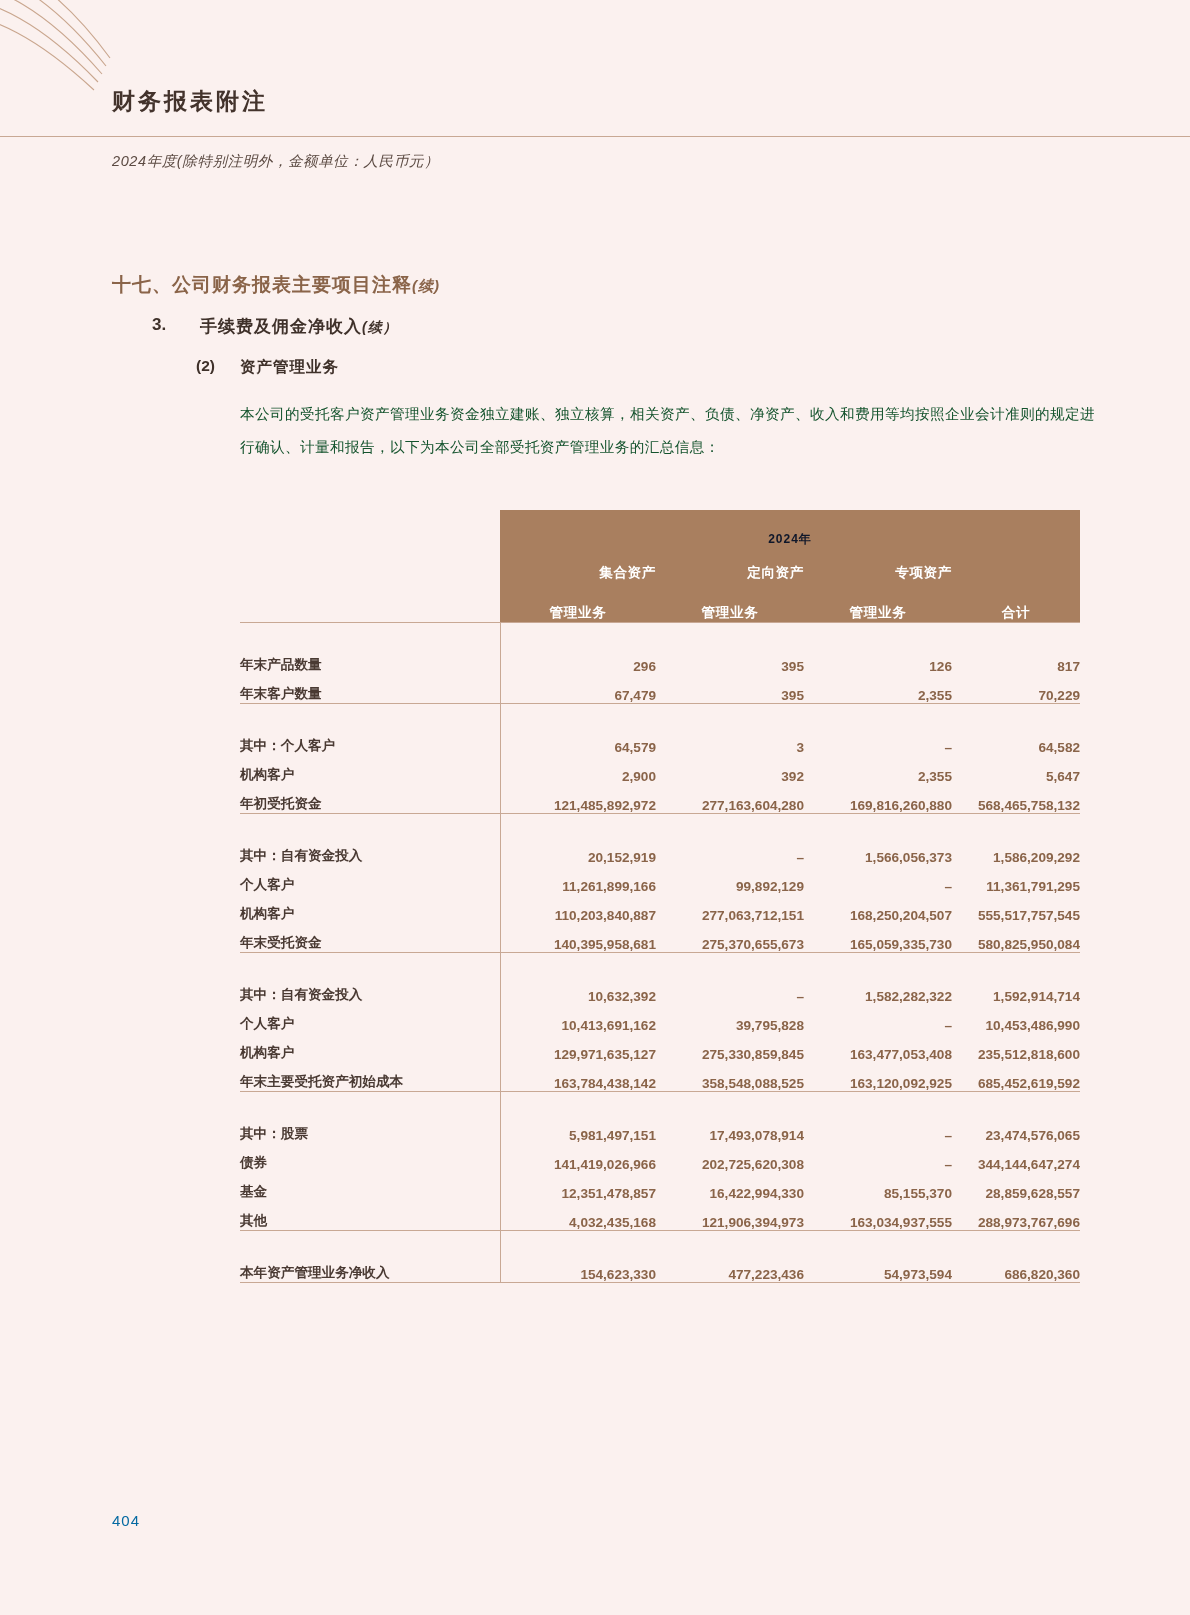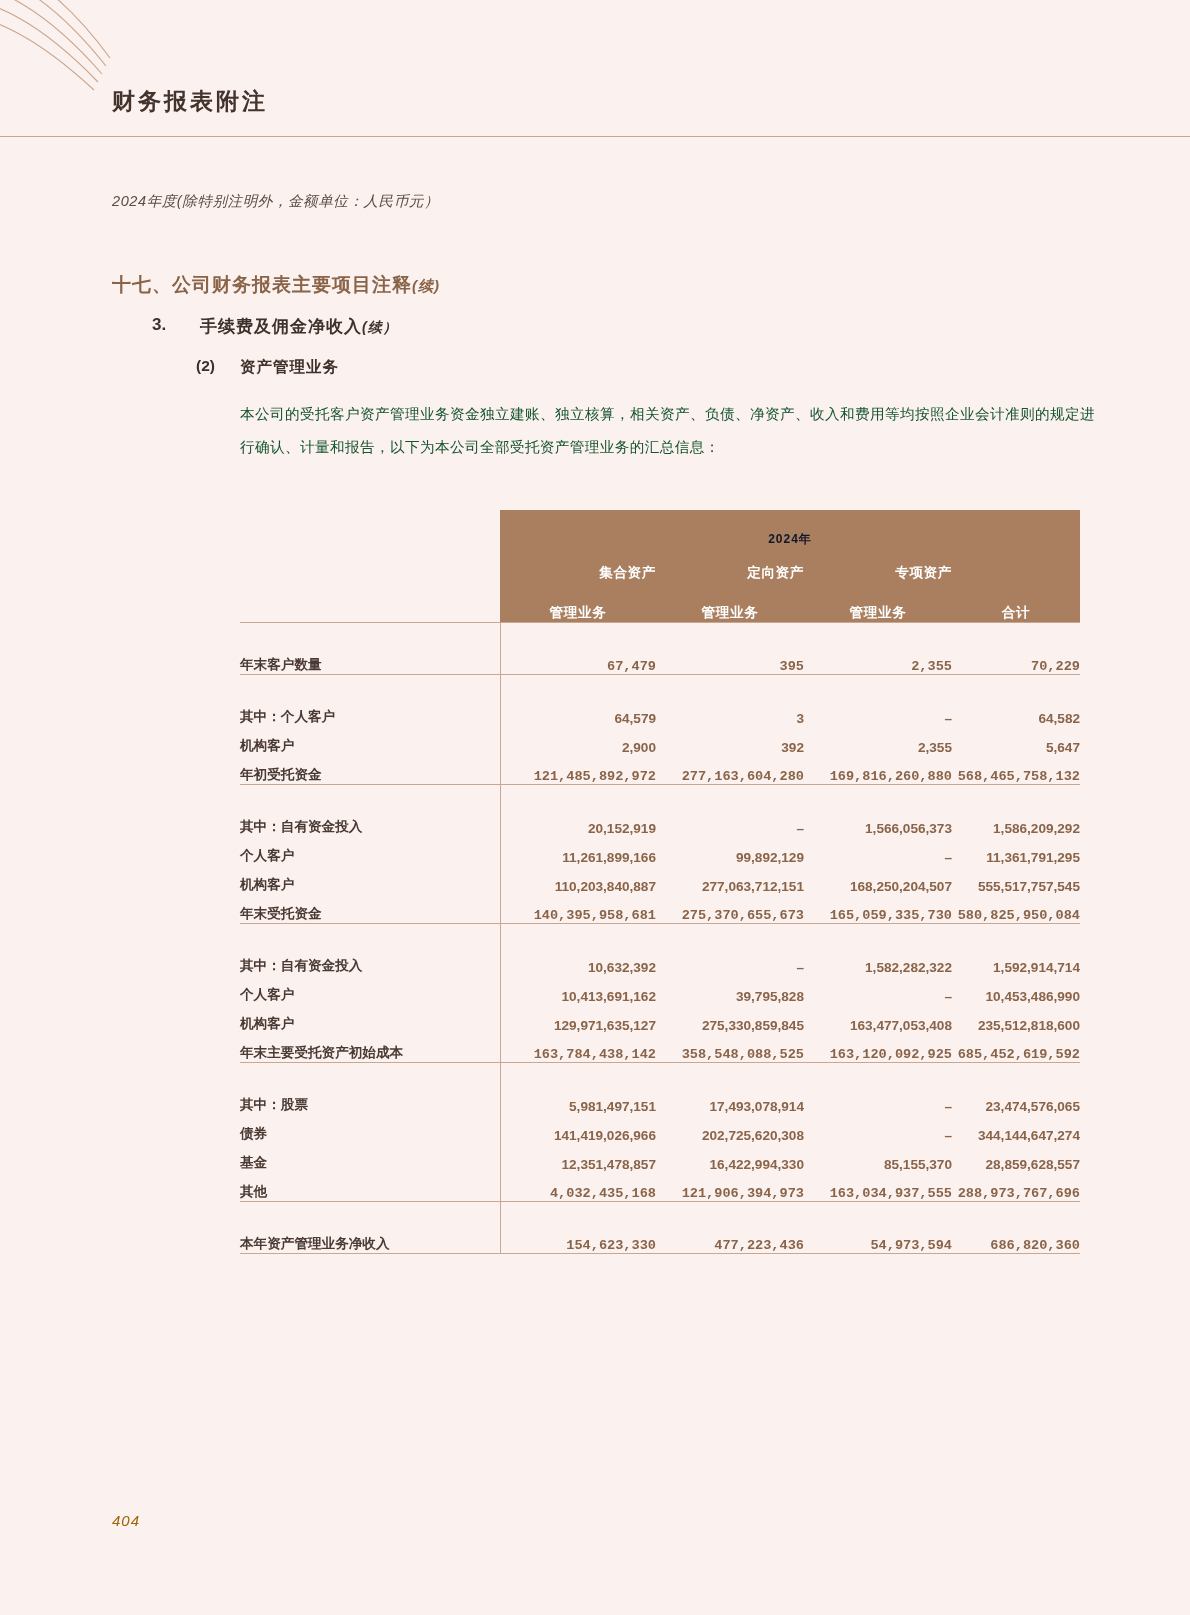--- a/index.html
+++ b/index.html
@@ -52,21 +52,20 @@
     color: #43332c;
   }
   .header-subtitle {
     position: absolute;
     left: 112px;
     top: 152px;
     font-size: 14.5px;
     font-style: italic;
     color: #5b4a42;
     letter-spacing: 0.6px;
-    margin-top: 40px;
   }
 
   
   .sec-title {
     position: absolute;
     left: 112px;
     top: 272px;
     font-size: 19px;
     font-weight: bold;
     color: #8a6449;
@@ -213,35 +212,33 @@
   
   .vline {
     border-left: 1px solid #c8a894;
   }
   
   .band-top td {
     border-top: 1px solid #c8a894;
   }
   .band-bot td {
     border-bottom: 1px solid #c8a894;
-    font-family: Liberation Mono, monospace;
   }
 
   .indent1 { padding-left: 14px; }
   .indent2 { padding-left: 58px; }
 
   
   .page-num {
     position: absolute;
     left: 112px;
     top: 1512px;
     font-size: 15px;
-    color: #a16207;
+    color: #0369a1;
     letter-spacing: 1px;
-    font-style: italic;
   }
 </style>
 </head>
 <body>
 
 <svg class="corner-deco" viewBox="0 0 230 210">
   <g fill="none" stroke="#c9a68e" stroke-width="1.1">
     <path d="M-20 6 C 40 10, 96 44, 150 118"></path>
     <path d="M-20 22 C 40 26, 92 58, 146 126"></path>
     <path d="M-20 38 C 38 42, 88 72, 142 134"></path>
@@ -298,20 +295,27 @@
           <td>管理业务</td>
           <td>合计</td>
         </tr>
         <tr class="spacer band-top">
           <td></td>
           <td class="vline"></td>
           <td></td>
           <td></td>
           <td></td>
         </tr>
+        <tr class="data">
+          <td class="lbl indent1">年末产品数量</td>
+          <td class="num vline">296</td>
+          <td class="num">395</td>
+          <td class="num">126</td>
+          <td class="num total">817</td>
+        </tr>
         <tr class="data band-bot">
           <td class="lbl indent1">年末客户数量</td>
           <td class="num vline">67,479</td>
           <td class="num">395</td>
           <td class="num">2,355</td>
           <td class="num total">70,229</td>
         </tr>
         <tr class="spacer">
           <td></td>
           <td class="vline"></td>

